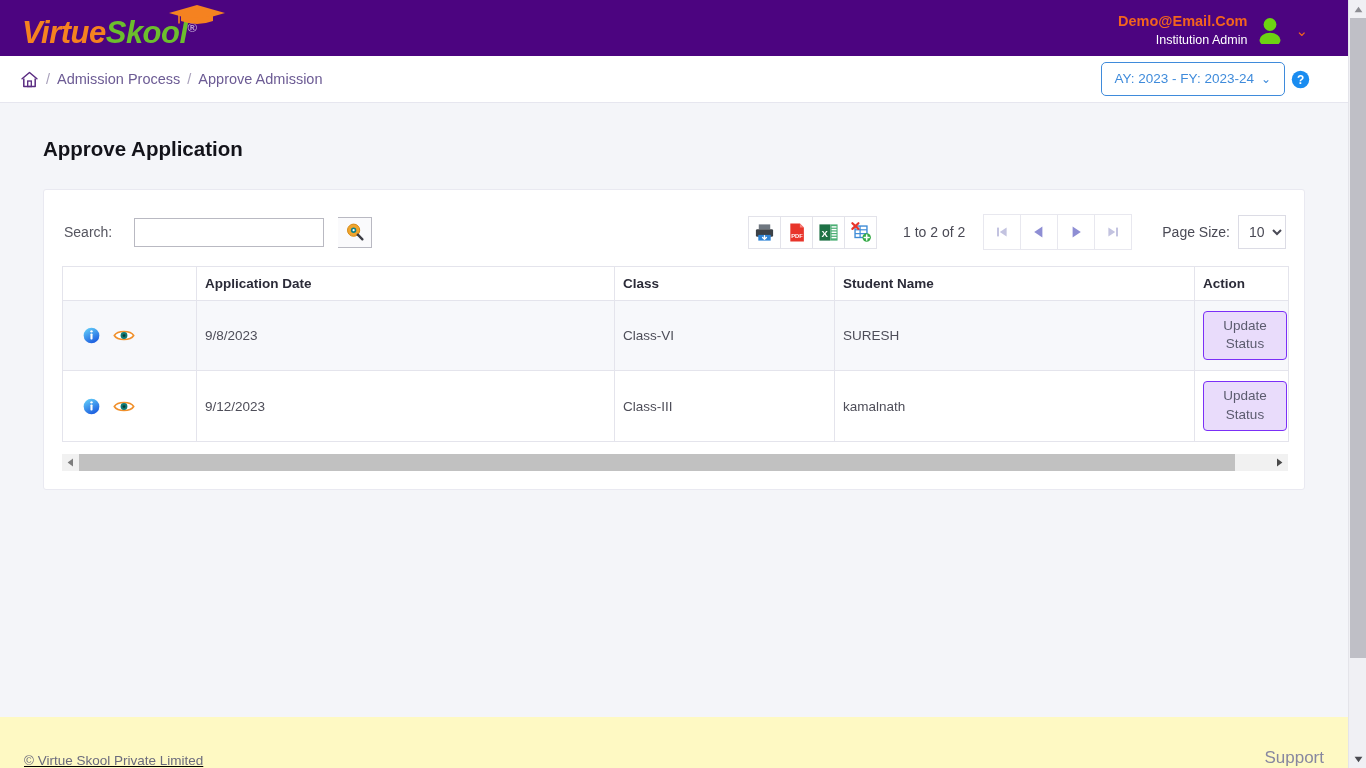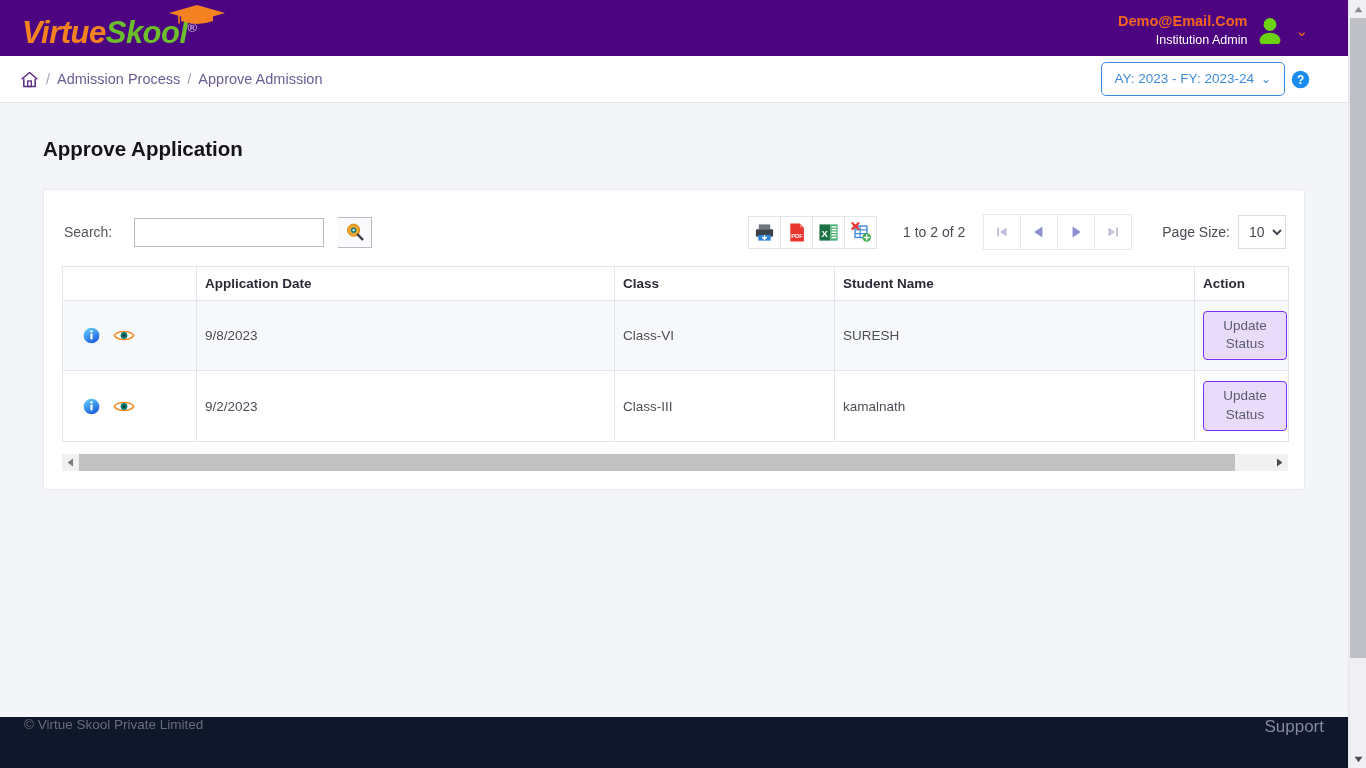--- a/index.html
+++ b/index.html
@@ -329,25 +329,26 @@
     left: 0; top: 0; bottom: 0;
     width: 97%;
     background: #c1c1c1;
     cursor: pointer;
   }
 
   
   .footer {
     flex: 0 0 auto;
     height: 51px;
-    background: #0f172a;
-    display: flex;
-    align-items: flex-start;
+    background: #fef9c3;
+    display: flex;
+    align-items: flex-end;
     padding: 0 24px;
     position: relative;
+    text-decoration: underline;
   }
   .copyright { font-size: 13.5px; color: #6b6b7d; }
   .support-link {
     position: absolute;
     right: 24px;
     font-size: 17px;
     color: #8787a0;
     cursor: pointer;
   }
 
@@ -598,21 +599,21 @@
                   <circle cx="9" cy="4.6" r="1.25" fill="#ffffff"></circle>
                   <rect x="7.9" y="6.9" width="2.2" height="6.4" rx="0.8" fill="#ffffff"></rect>
                 </svg>
                 <svg class="ic-btn" width="22" height="15" viewBox="0 0 24 16">
                   <path d="M1.4 8 C5 2.2 19 2.2 22.6 8 C19 13.8 5 13.8 1.4 8 Z" fill="#ffffff" stroke="#f0902c" stroke-width="1.7"></path>
                   <circle cx="12" cy="8" r="3.7" fill="#0f7a73"></circle>
                   <circle cx="12" cy="8" r="1.5" fill="#0b3b39"></circle>
                 </svg>
               </div>
             </td>
-            <td>9/2/2023</td>
+            <td>9/12/2023</td>
             <td>Class-III</td>
             <td>kamalnath</td>
             <td>
               <div class="update-btn">Update Status</div>
             </td>
           </tr>
         </tbody>
       </table>
 
       <div class="hscroll">

